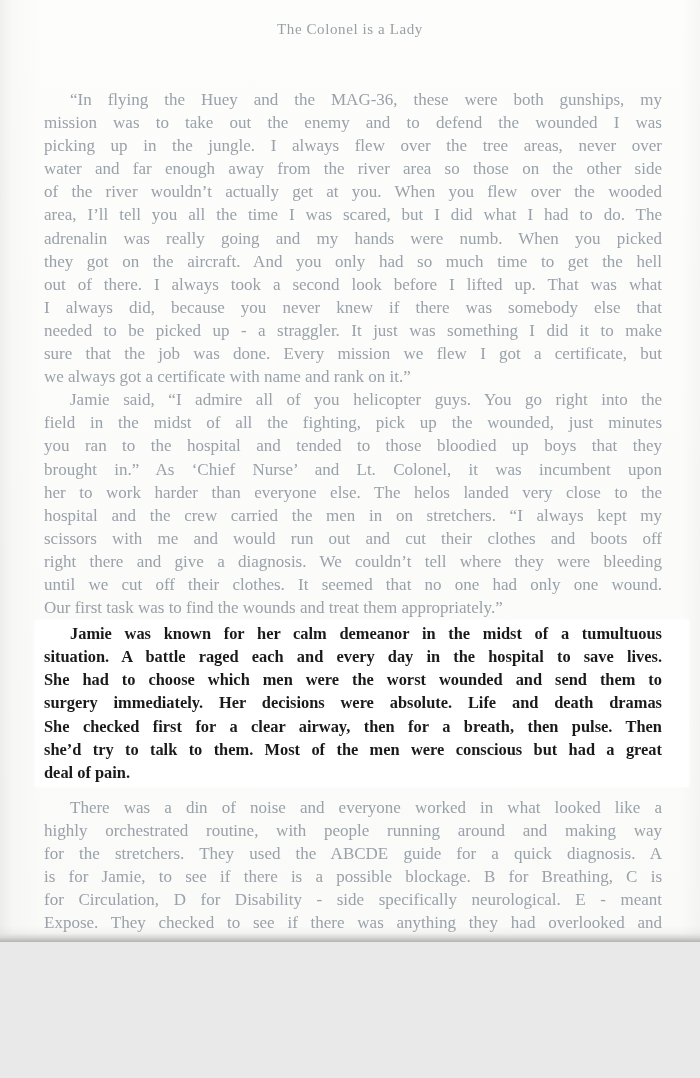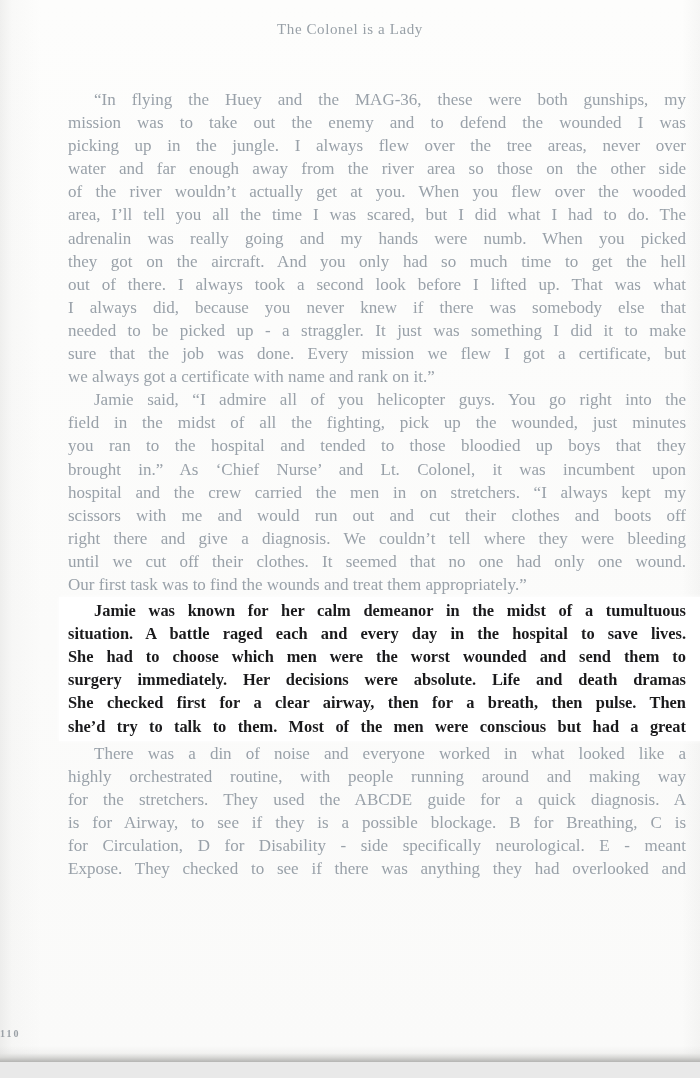--- a/index.html
+++ b/index.html
@@ -1,58 +1,58 @@
 <!DOCTYPE html>
 <html><head>
 <meta charset="utf-8">
 <style>
   html, body { margin: 0; padding: 0; background: #e9e9e9; }
   .page {
     position: relative;
     width: 700px;
-    height: 1062px;
+    height: 942px;
     margin: 0 auto;
     overflow: hidden;
     font-family: "Liberation Serif", "DejaVu Serif", serif;
     background:
       linear-gradient(90deg, rgba(120,120,118,0.10) 0px, rgba(120,120,118,0.03) 12px, rgba(120,120,118,0.0) 42px),
       linear-gradient(270deg, rgba(120,120,118,0.05) 0px, rgba(120,120,118,0.0) 18px),
       linear-gradient(180deg, #fdfdfc 0%, #fbfbfa 60%, #fafaf9 100%);
   }
   .running-head {
     position: absolute;
     top: 21px;
     left: 0;
     width: 100%;
     text-align: center;
     font-size: 15px;
     letter-spacing: 0.6px;
     color: #98a0a7;
   }
   .body-text {
     position: absolute;
-    left: 68px;
+    left: 44px;
     top: 88px;
     width: 618px;
   }
   .line {
     height: 23.1px;
     line-height: 23.1px;
     font-size: 17px;
     color: #99a1a9;
     text-align: justify;
     text-align-last: justify;
     white-space: nowrap;
     overflow: hidden;
   }
   .line.first { text-indent: 26px; }
   .line.last { text-align-last: left; }
   .para.bold {
     background: #ffffff;
-    margin: 1px -27px 1px -9px;
+    margin: 1px -27px 9px -9px;
     padding: 2px 27px 3px 9px;
     box-shadow: 0 0 5px rgba(255,255,255,0.9);
   }
   .para.bold .line {
     color: #1a1a1c;
     font-weight: 700;
     font-size: 16.4px;
   }
   .page-number {
     position: absolute;
@@ -95,39 +95,41 @@
         <div class="line">sure that the job was done. Every mission we flew I got a certificate, but</div>
         <div class="line last">we always got a certificate with name and rank on it.”</div>
       </div>
       <div class="para normal">
         <div class="line first">Jamie said, “I admire all of you helicopter guys. You go right into the</div>
         <div class="line">field in the midst of all the fighting, pick up the wounded, just minutes</div>
       </div>
       <div class="para normal">
         <div class="line">you ran to the hospital and tended to those bloodied up boys that they</div>
         <div class="line">brought in.” As ‘Chief Nurse’ and Lt. Colonel, it was incumbent upon</div>
+        <div class="line">her to work harder than everyone else. The helos landed very close to the</div>
         <div class="line">hospital and the crew carried the men in on stretchers. “I always kept my</div>
         <div class="line">scissors with me and would run out and cut their clothes and boots off</div>
         <div class="line">right there and give a diagnosis. We couldn’t tell where they were bleeding</div>
         <div class="line">until we cut off their clothes. It seemed that no one had only one wound.</div>
         <div class="line last">Our first task was to find the wounds and treat them appropriately.”</div>
       </div>
       <div class="para bold">
         <div class="line first">Jamie was known for her calm demeanor in the midst of a tumultuous</div>
         <div class="line">situation. A battle raged each and every day in the hospital to save lives.</div>
         <div class="line">She had to choose which men were the worst wounded and send them to</div>
         <div class="line">surgery immediately. Her decisions were absolute. Life and death dramas</div>
         <div class="line">She checked first for a clear airway, then for a breath, then pulse. Then</div>
         <div class="line">she’d try to talk to them. Most of the men were conscious but had a great</div>
+        <div class="line last">deal of pain.</div>
       </div>
       <div class="para normal">
         <div class="line first">There was a din of noise and everyone worked in what looked like a</div>
         <div class="line">highly orchestrated routine, with people running around and making way</div>
         <div class="line">for the stretchers. They used the ABCDE guide for a quick diagnosis. A</div>
-        <div class="line">is for Airway, to see if they is a possible blockage. B for Breathing, C is</div>
+        <div class="line">is for Jamie, to see if there is a possible blockage. B for Breathing, C is</div>
         <div class="line">for Circulation, D for Disability - side specifically neurological. E - meant</div>
         <div class="line">Expose. They checked to see if there was anything they had overlooked and</div>
       </div>
     </div>
 
   <div class="page-number">110</div>
 
   <div class="scan-bottom-edge"></div>
 </div>
 

